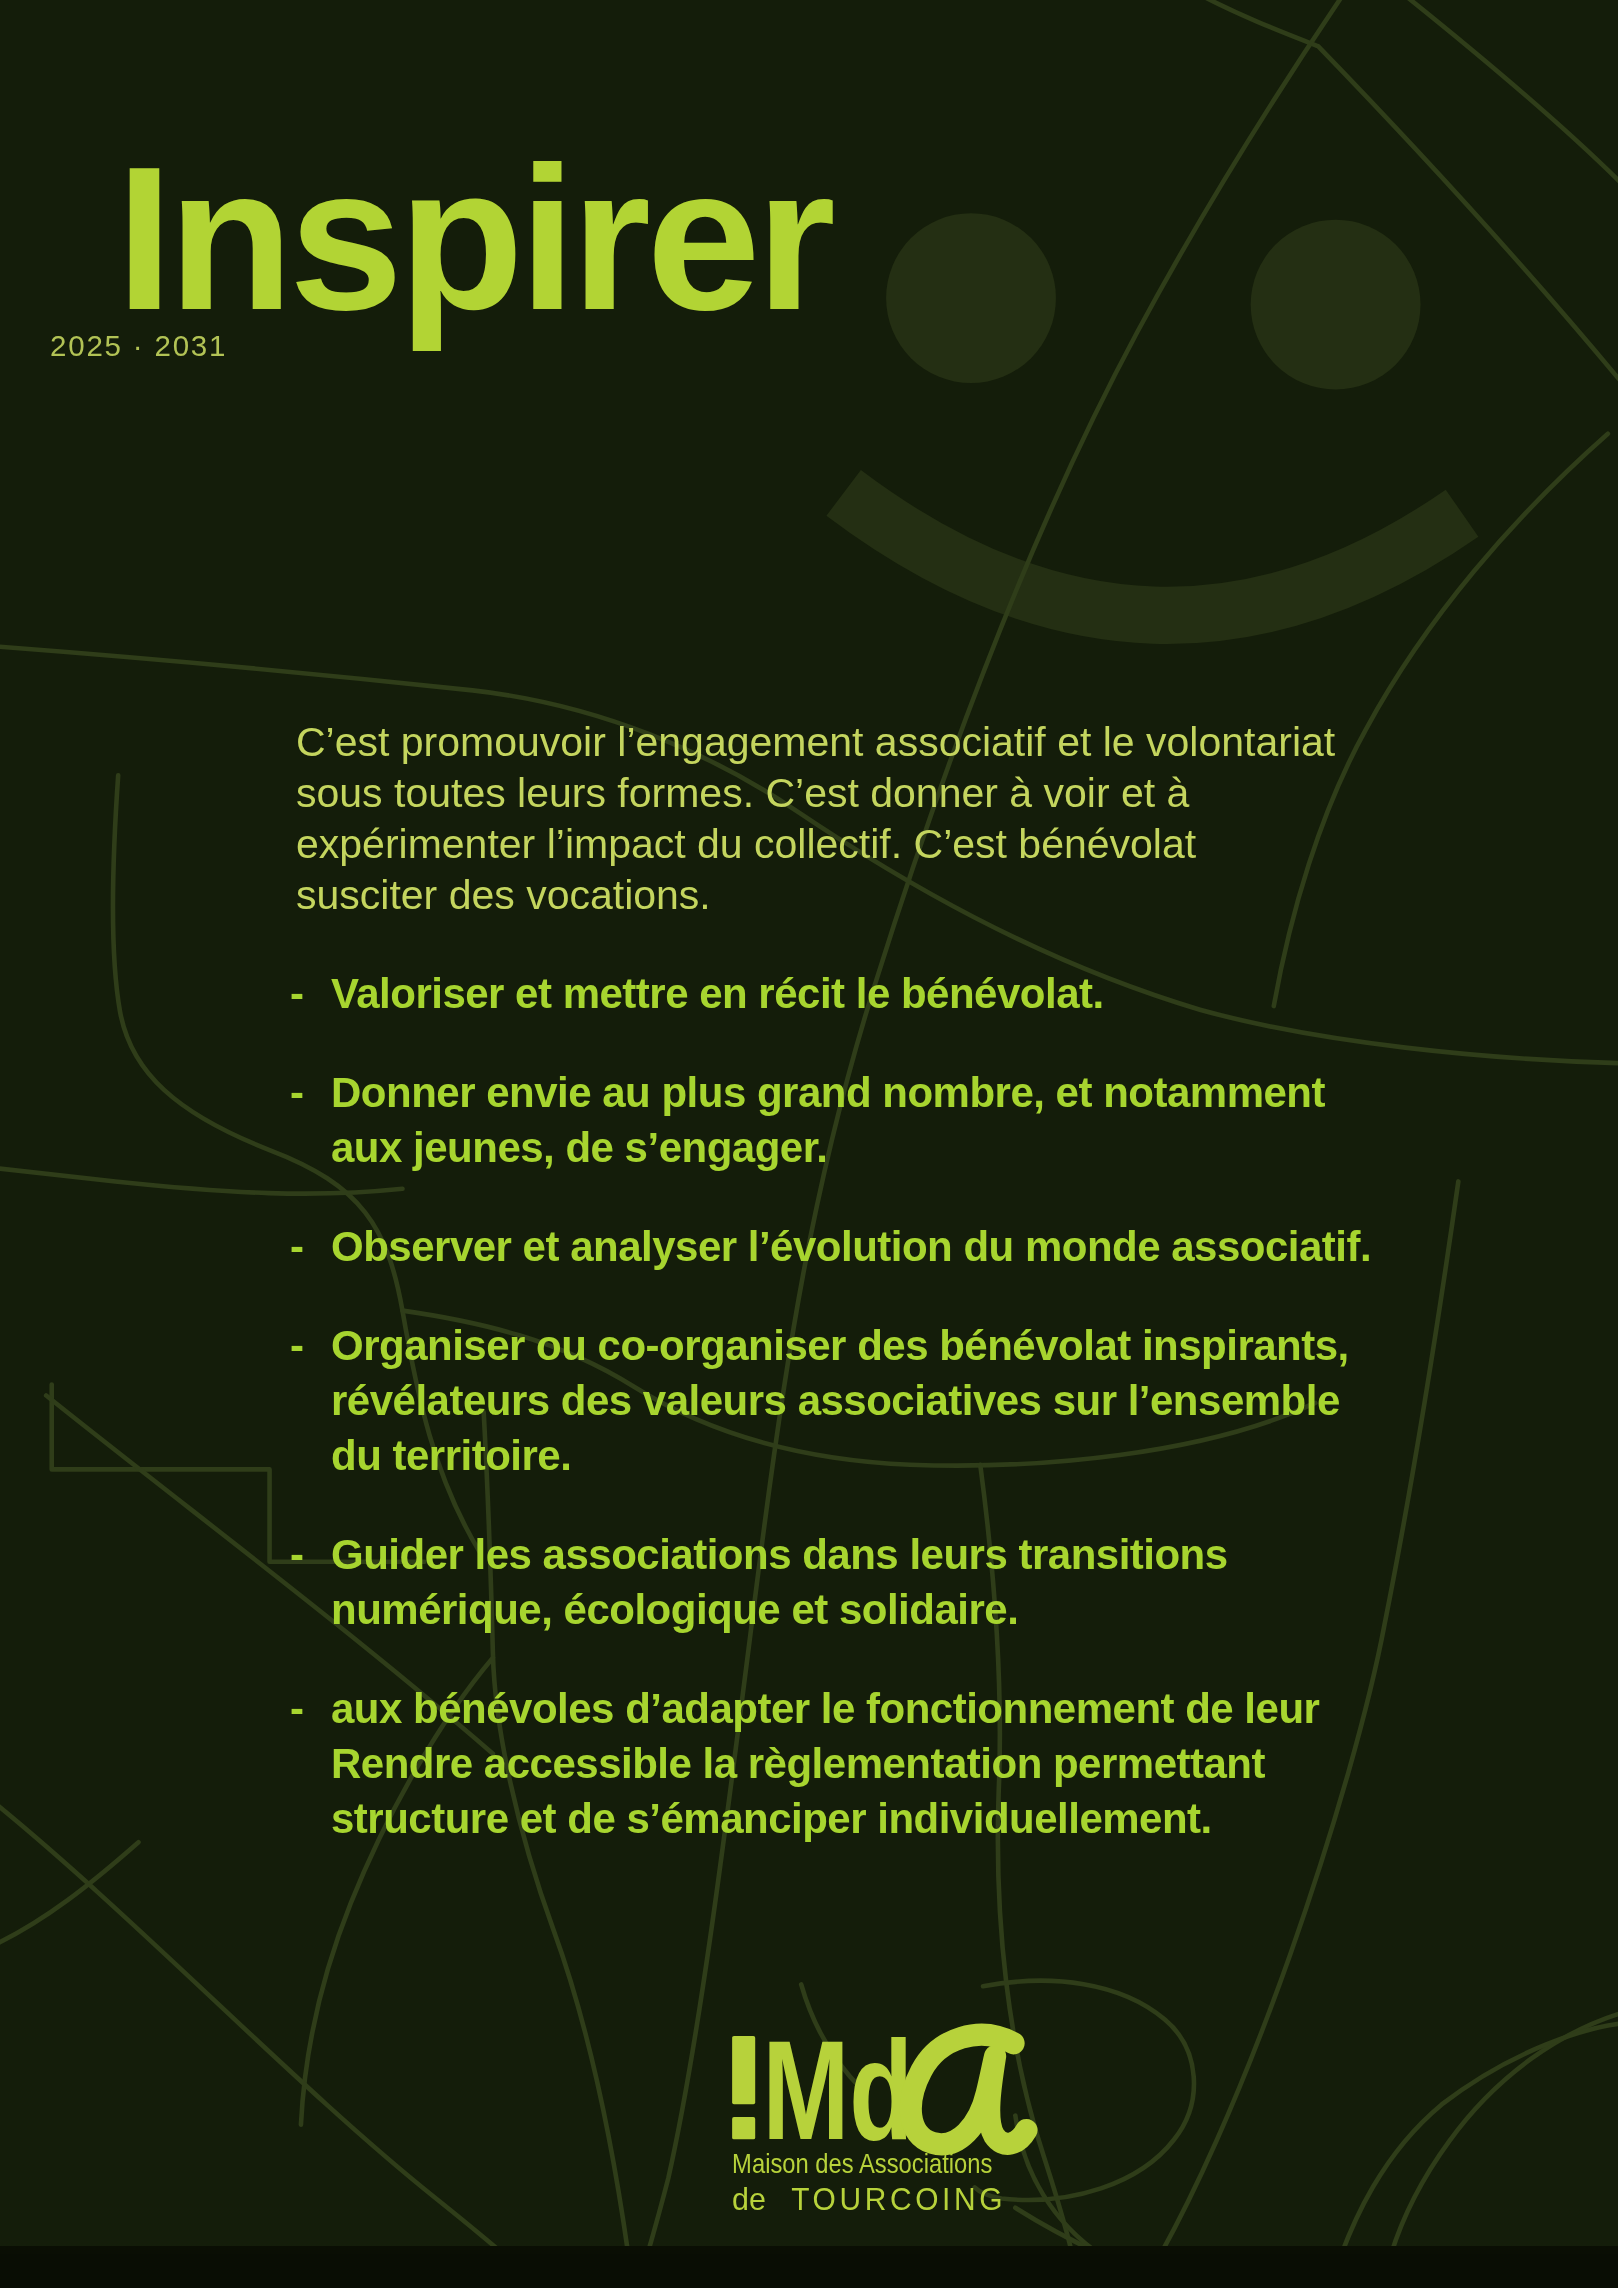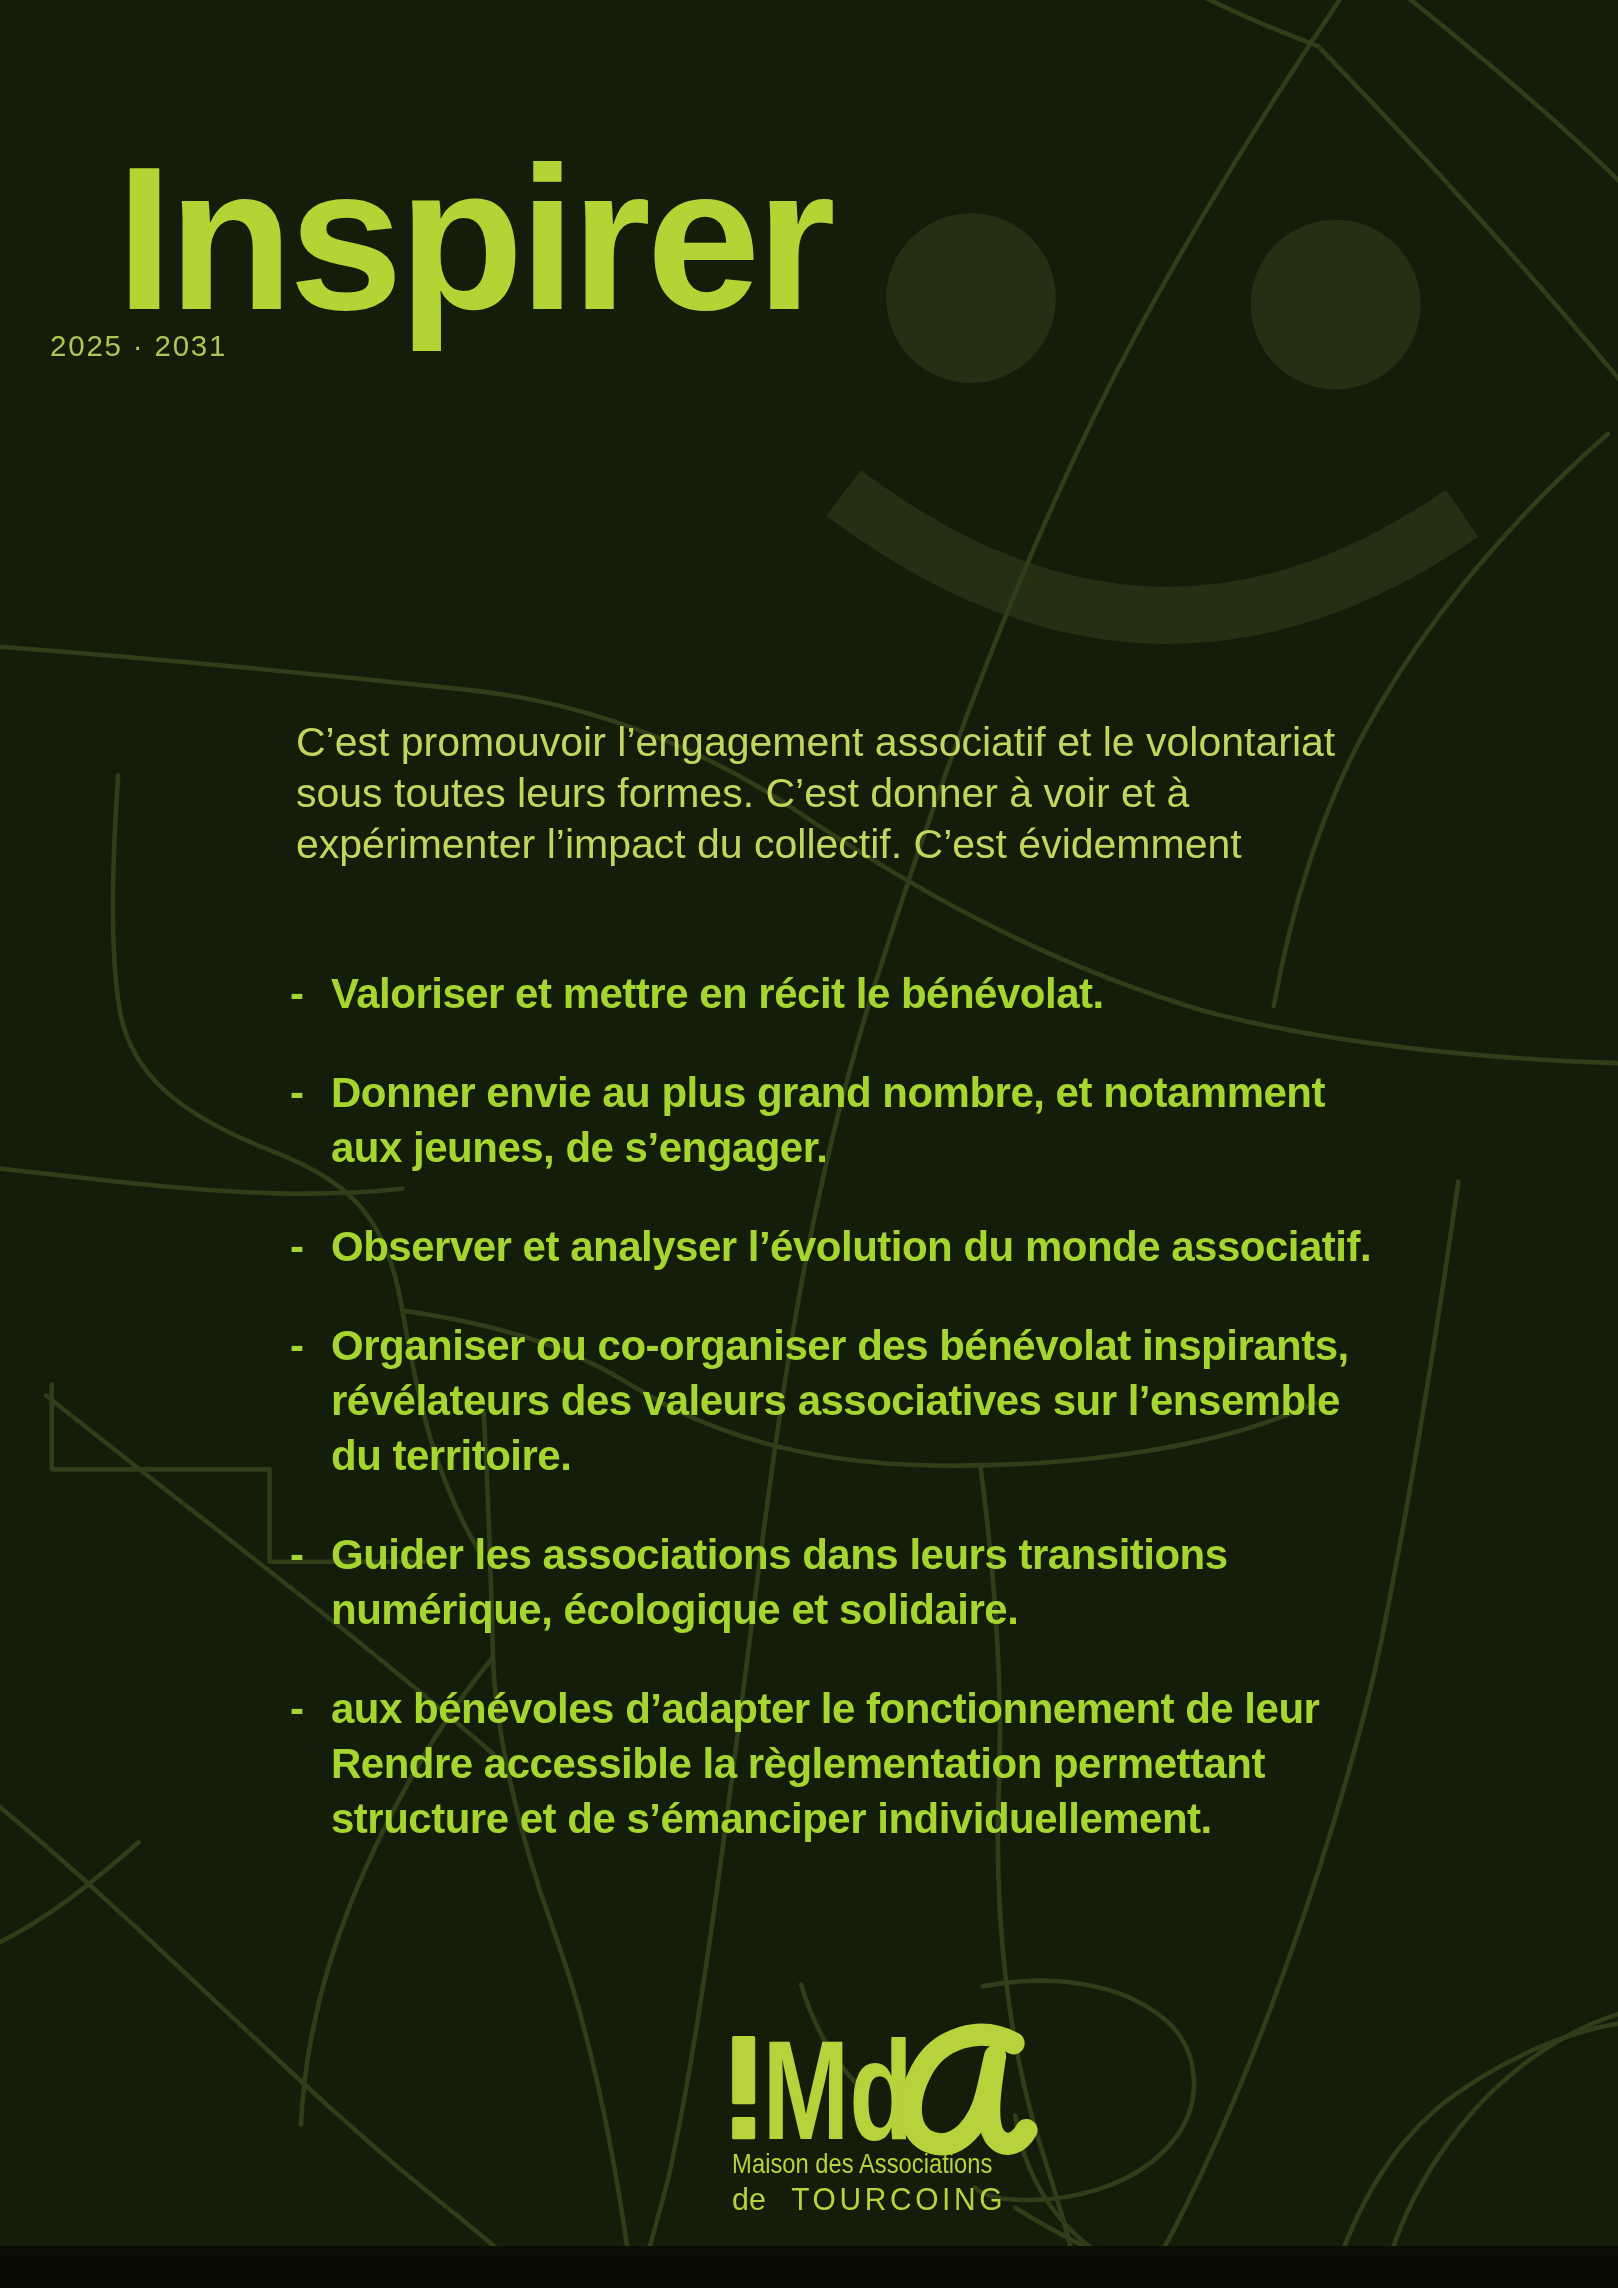--- a/index.html
+++ b/index.html
@@ -101,21 +101,22 @@
       <path class="road" d="M868,2150 C880,2192 902,2232 934,2264"></path>
     </g>
   </svg>
 
   <h1 class="page-title">Inspirer</h1>
   <div class="period">2025 · 2031</div>
 
   <p class="intro">
     <span>C’est promouvoir l’engagement associatif et le volontariat</span>
     <span>sous toutes leurs formes. C’est donner à voir et à</span>
-    <span>expérimenter l’impact du collectif. C’est évidemment</span>
+    <span>expérimenter l’impact du collectif. C’est bénévolat</span>
+    <span>susciter des vocations.</span>
   </p>
 
   <ul class="goals">
     <li class="goal">
       <span class="dash">-</span>
       <span class="lines">
         <span>Valoriser et mettre en récit le bénévolat.</span>
       </span>
     </li>
     <li class="goal">

